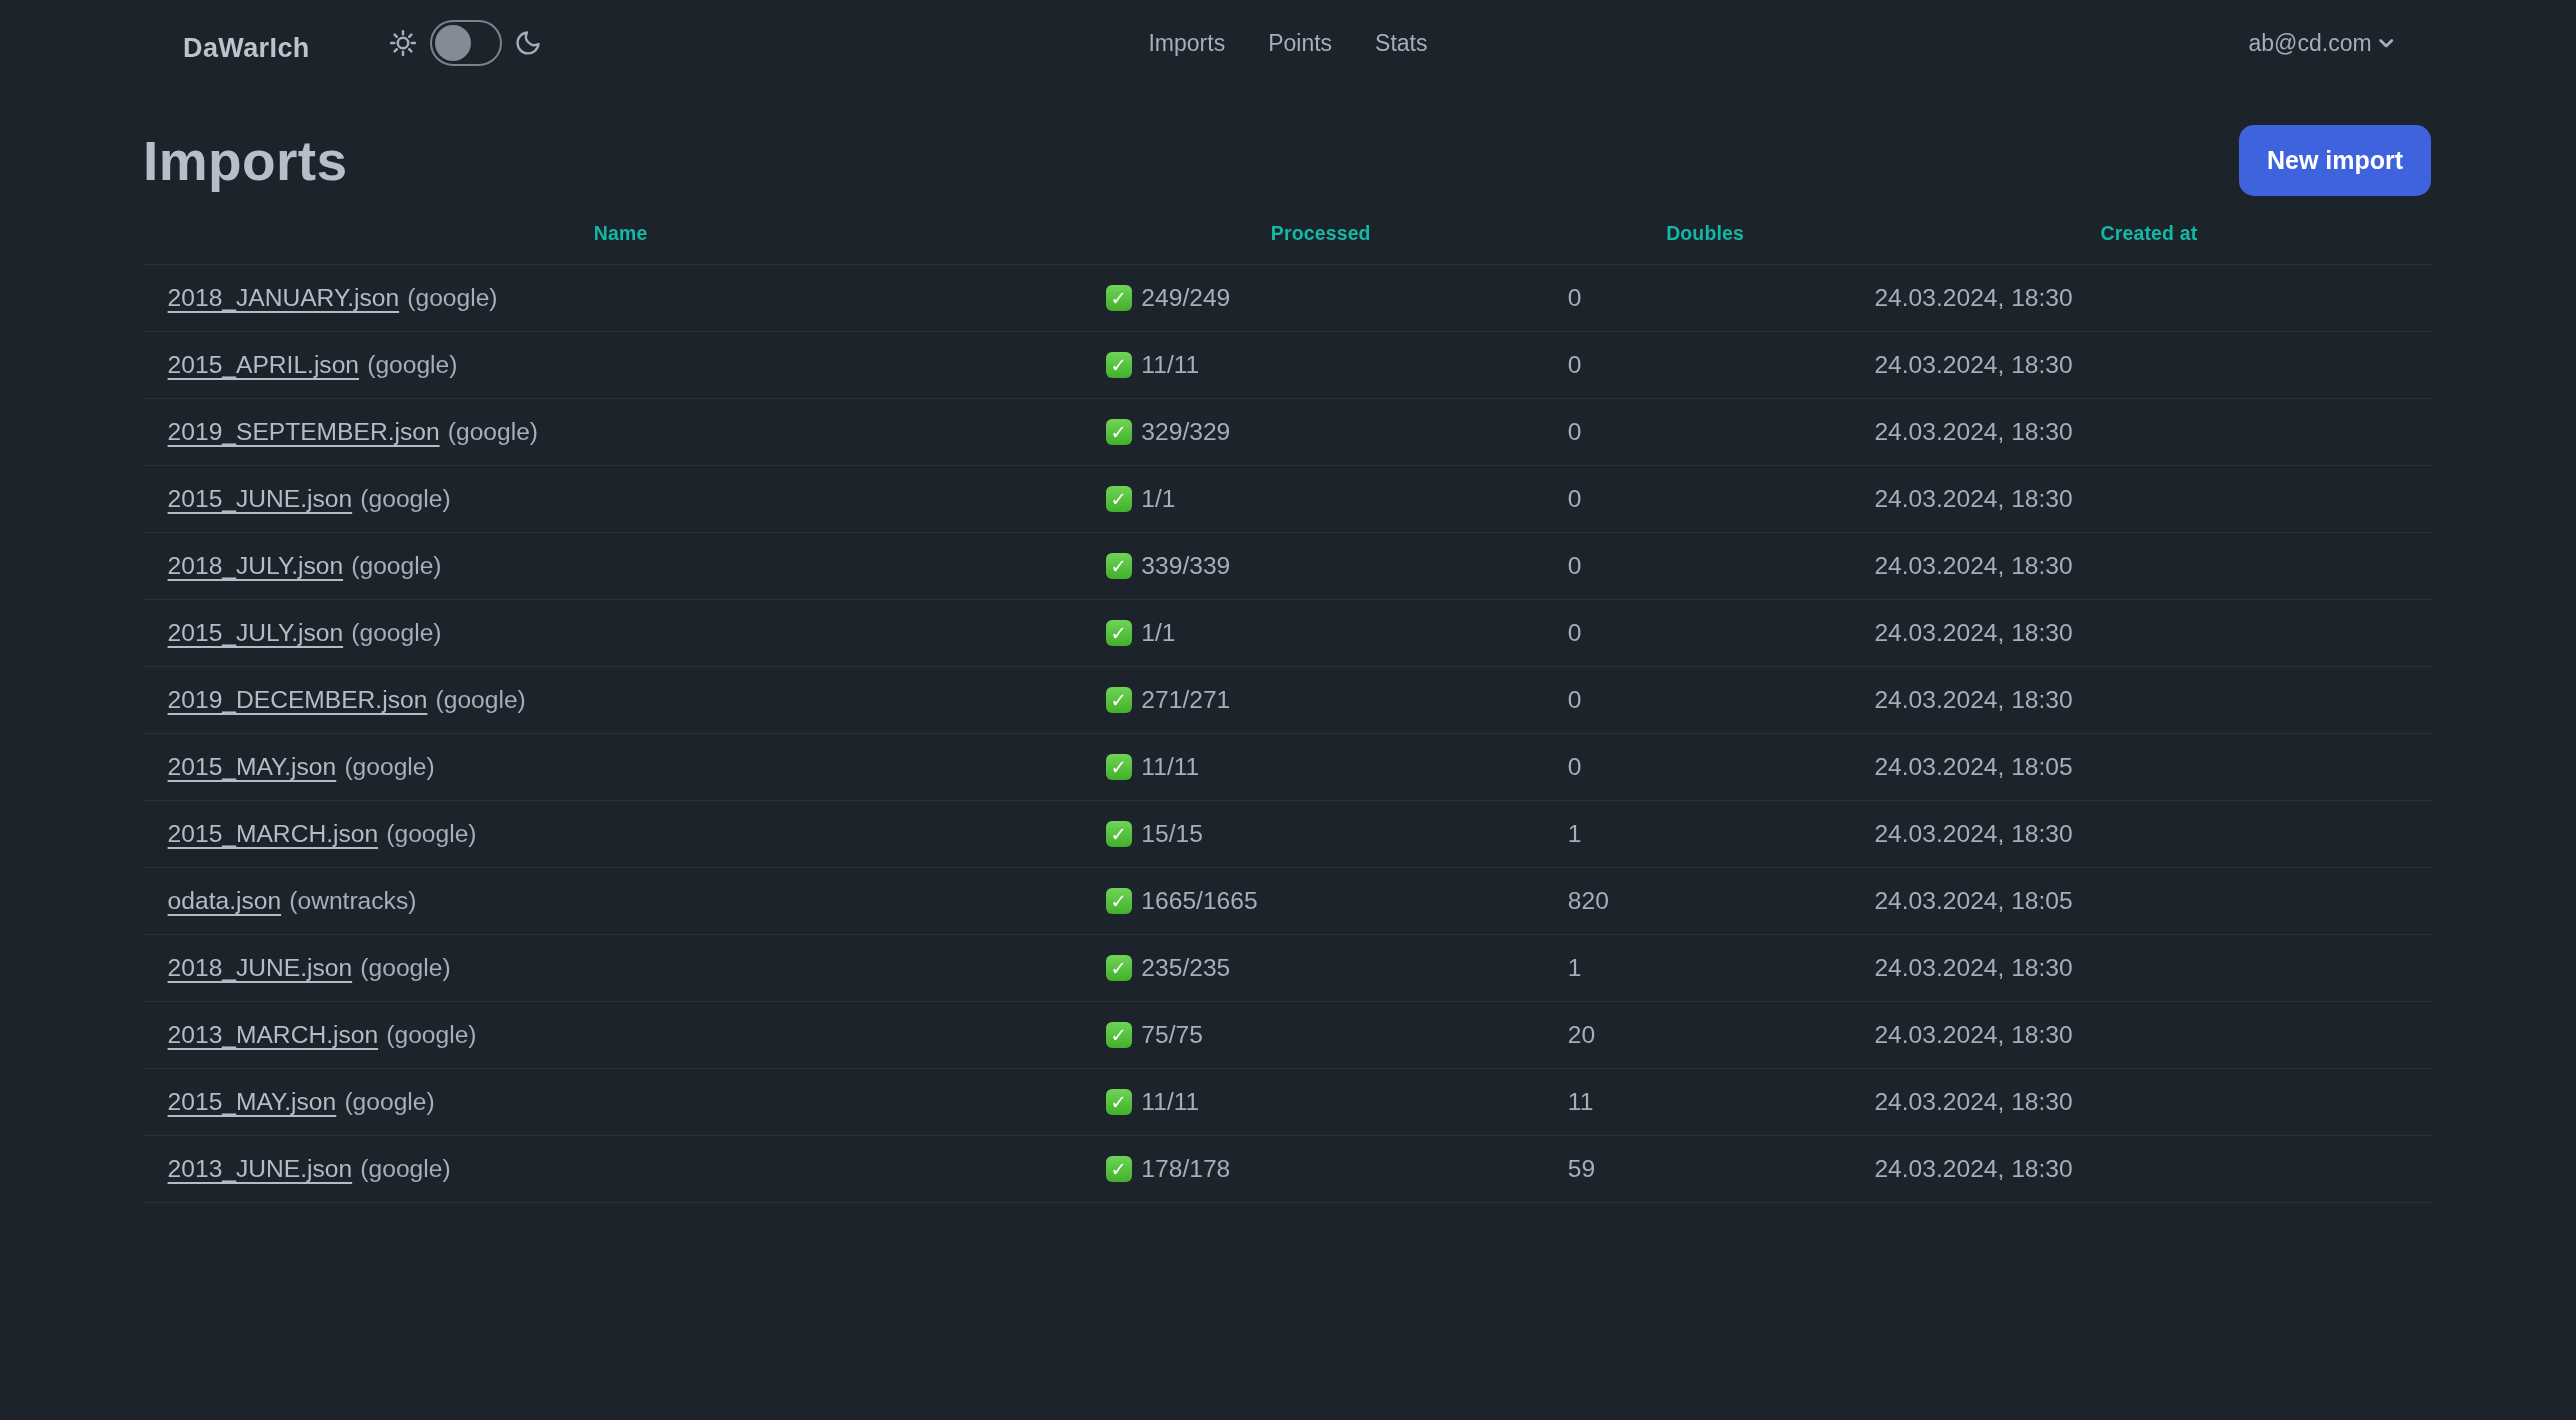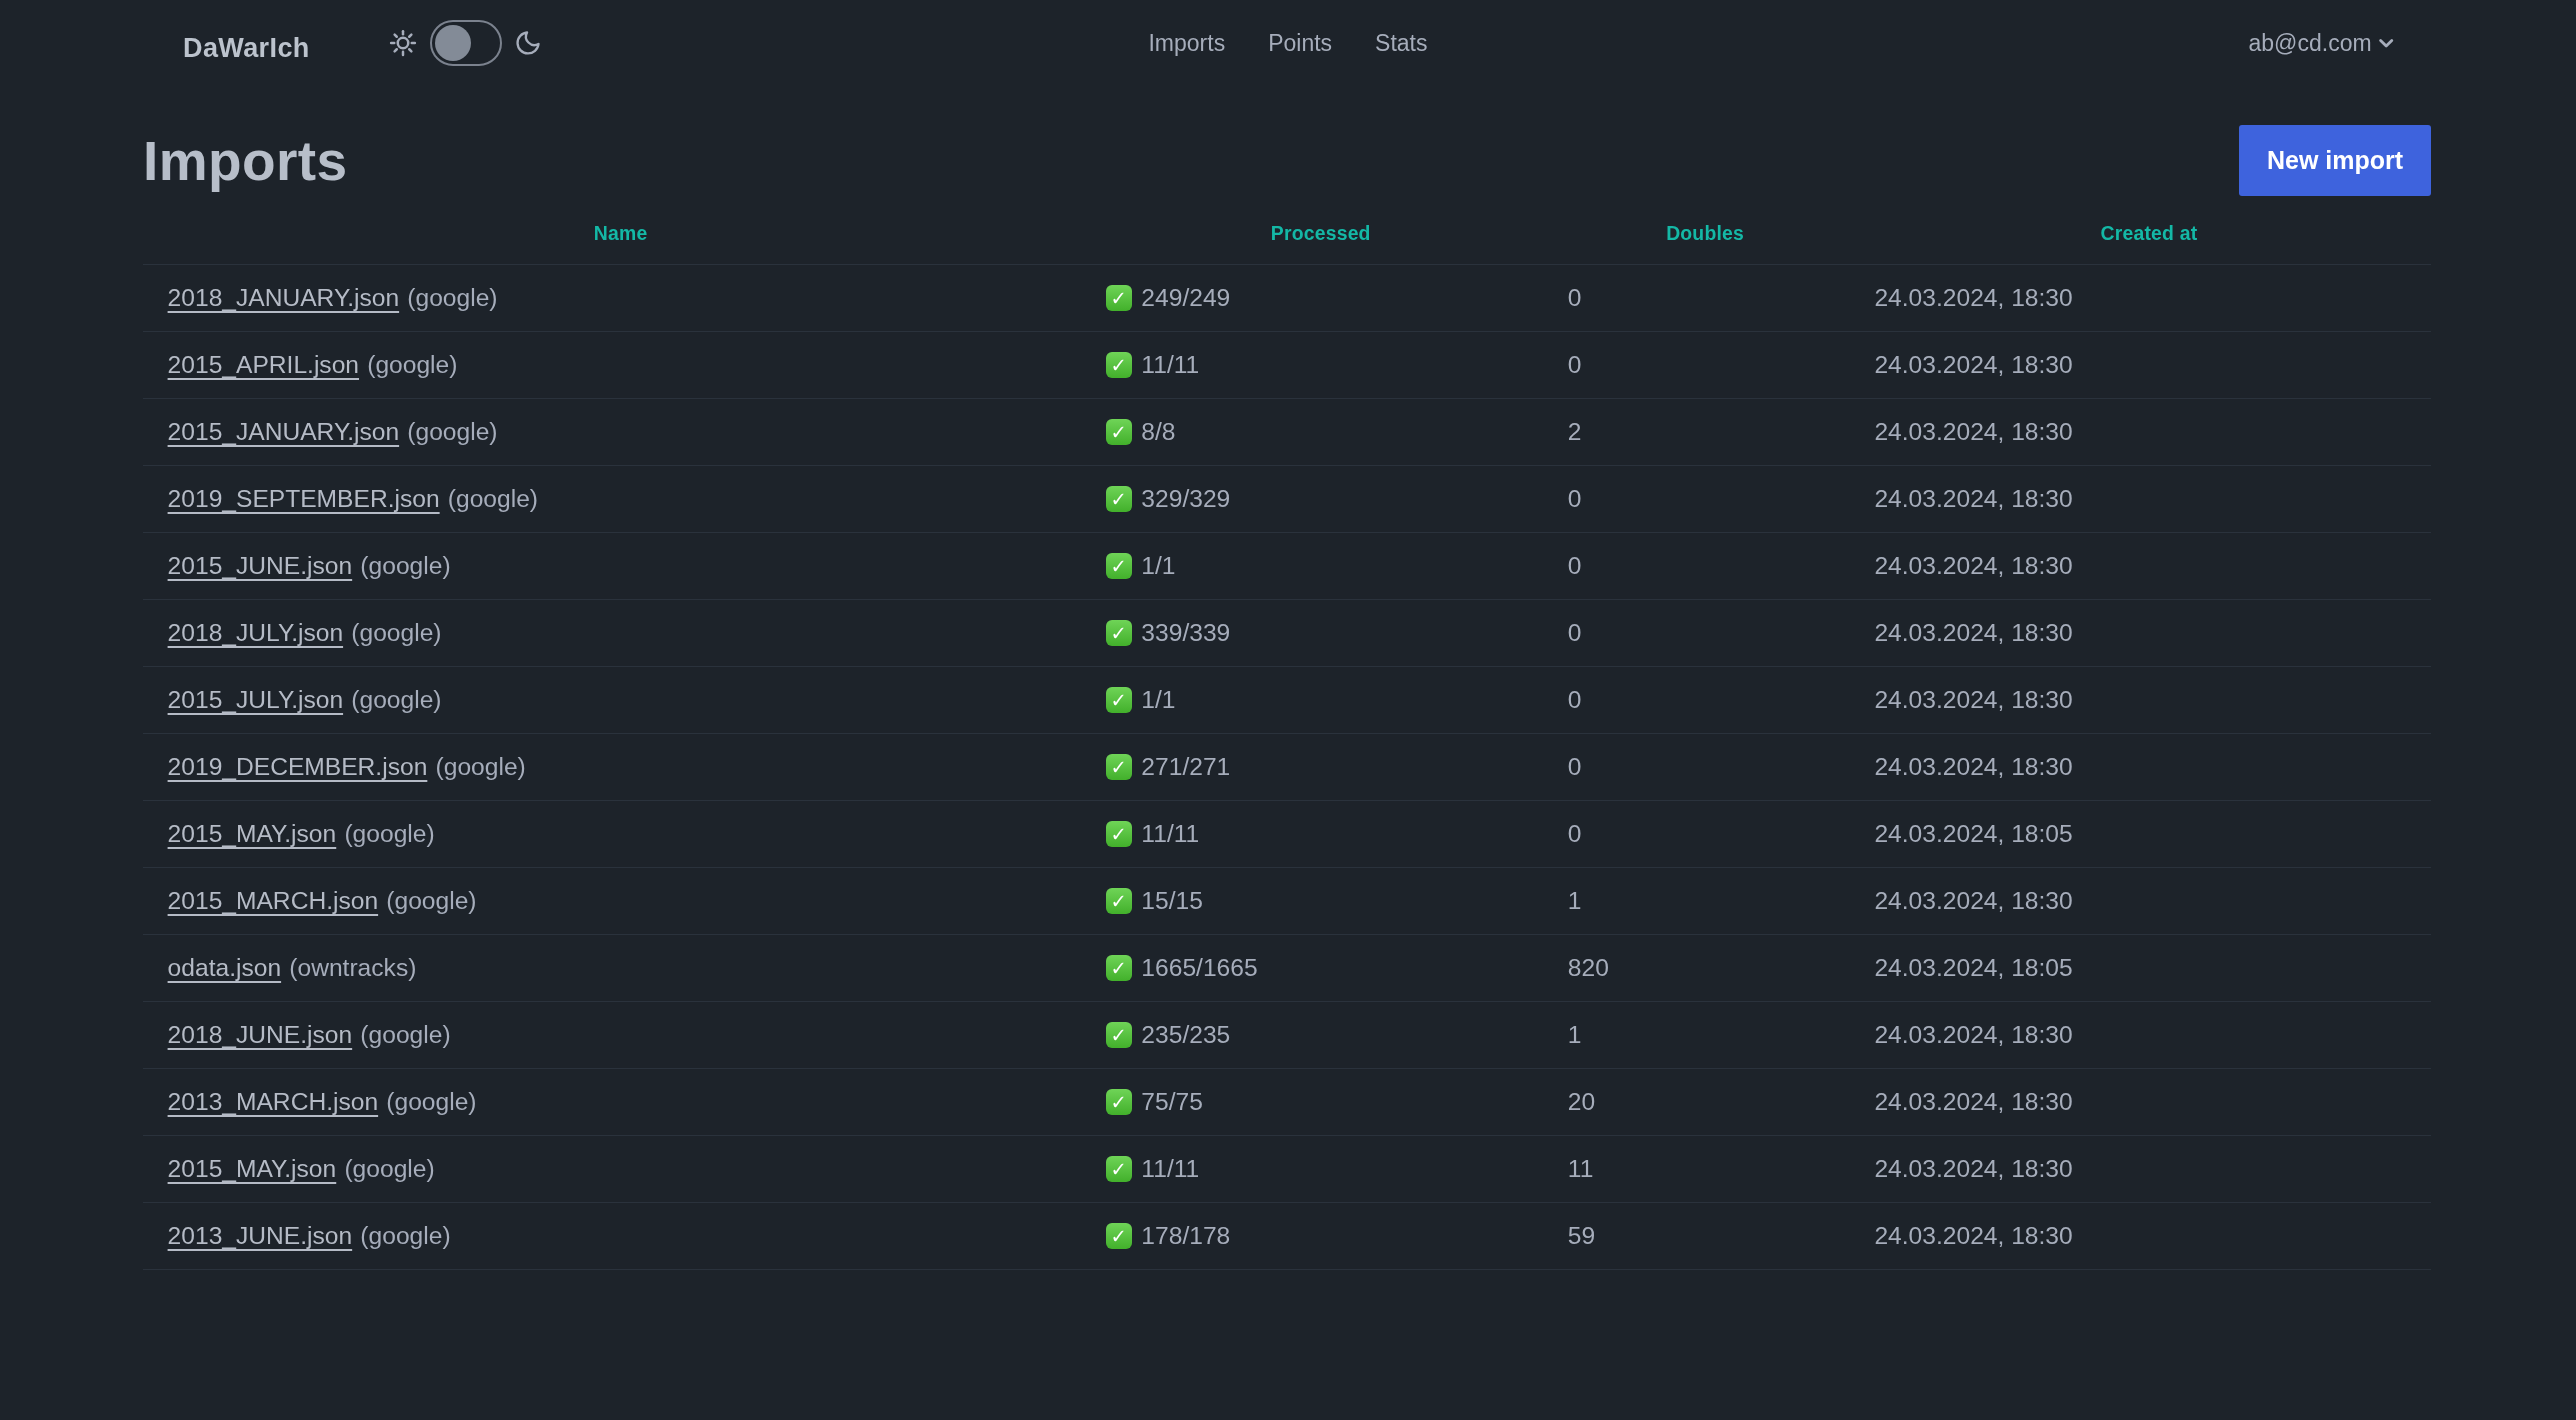--- a/index.html
+++ b/index.html
@@ -47,21 +47,21 @@
   }
 
   
   main { padding:0 145px 0 143px; }
   .page-header {
     margin-top:39px;
     display:flex; align-items:center; justify-content:space-between;
   }
   .page-title { font-size:55px; font-weight:700; color:#b7bec9; letter-spacing:0.4px; }
   .btn-primary {
-    width:192px; height:71px; border:none; border-radius:3px;
+    width:192px; height:71px; border:none; border-radius:15px;
     background:#3e63dd; color:#ffffff;
     font-size:25px; font-weight:600; font-family:inherit; cursor:pointer;
   }
 
   
   table { width:100%; margin-top:18.6px; border-collapse:collapse; table-layout:fixed; }
   col.c1{width:41%;} col.c2{width:20.2%;} col.c3{width:13.4%;} col.c4{width:25.4%;}
   thead th {
     text-align:center; font-size:19.4px; font-weight:700; color:#14b8a6;
     padding:7.5px 7.5px 19.4px 24.6px; letter-spacing:0.2px;
@@ -181,37 +181,20 @@
       </span>
     </td>
     <td>
       <span>0</span>
     </td>
     <td>
       <span>24.03.2024, 18:30</span>
     </td>
   </tr>
 
-  <tr>
-    <td>
-      <a class="file-link">2015_JANUARY.json</a><span class="source">(google)</span>
-    </td>
-    <td>
-      <span class="processed-wrap">
-        <span class="check-badge">✓</span>
-        <span>8/8</span>
-      </span>
-    </td>
-    <td>
-      <span>2</span>
-    </td>
-    <td>
-      <span>24.03.2024, 18:30</span>
-    </td>
-  </tr>
 
   <tr>
     <td>
       <a class="file-link">2019_SEPTEMBER.json</a><span class="source">(google)</span>
     </td>
     <td>
       <span class="processed-wrap">
         <span class="check-badge">✓</span>
         <span>329/329</span>
       </span>

